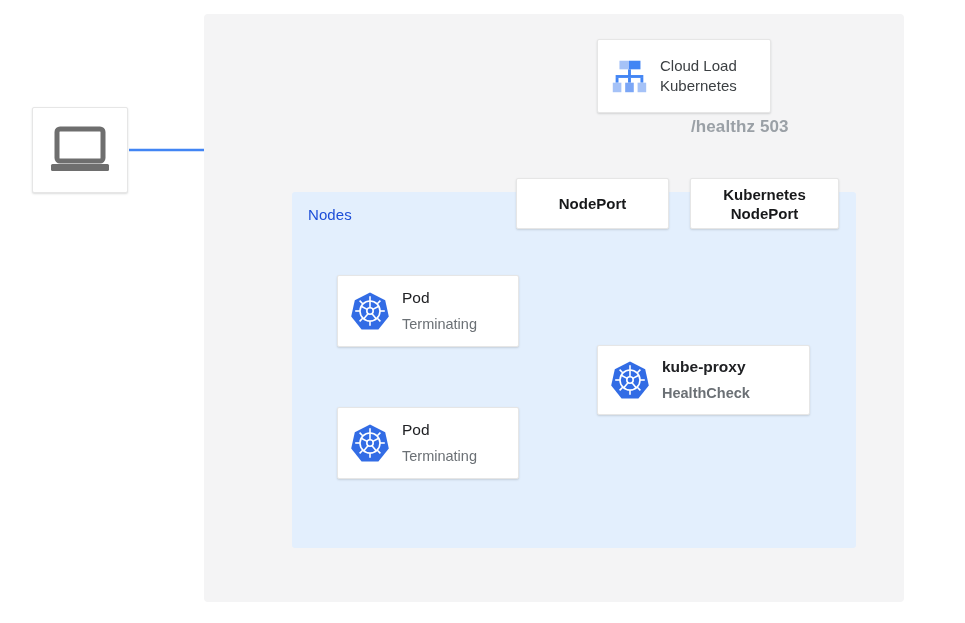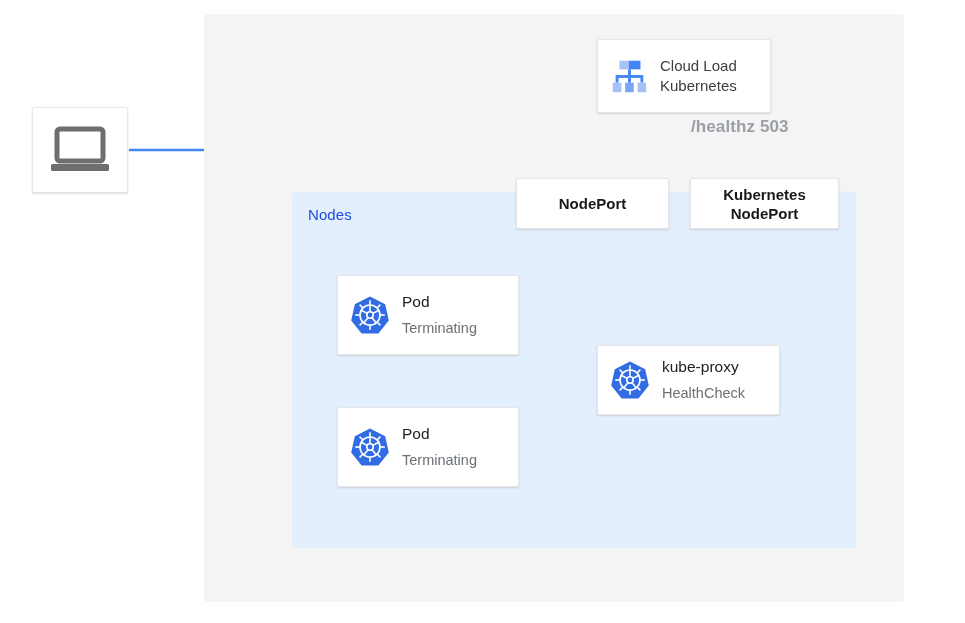--- a/index.html
+++ b/index.html
@@ -106,33 +106,34 @@
     font-weight: bold;
     color: #17181a;
     text-align: center;
     line-height: 19px;
   }
 
   
   .pod-box {
     left: 337px;
     width: 182px;
-    height: 80px;
+    height: 72px;
     padding-left: 12px;
   }
   .pod-box.pod-1 { top: 275px; }
   .pod-box.pod-2 { top: 407px; }
 
   
   .kubeproxy-box {
     left: 597px;
     top: 345px;
-    width: 183px;
+    width: 213px;
     height: 70px;
     padding-left: 12px;
+    font-weight: bold;
   }
 
   .node-text { margin-left: 12px; }
   .node-title {
     font-size: 15.5px;
     color: #202124;
     line-height: 19px;
   }
   .node-sub {
     font-size: 14.5px;

